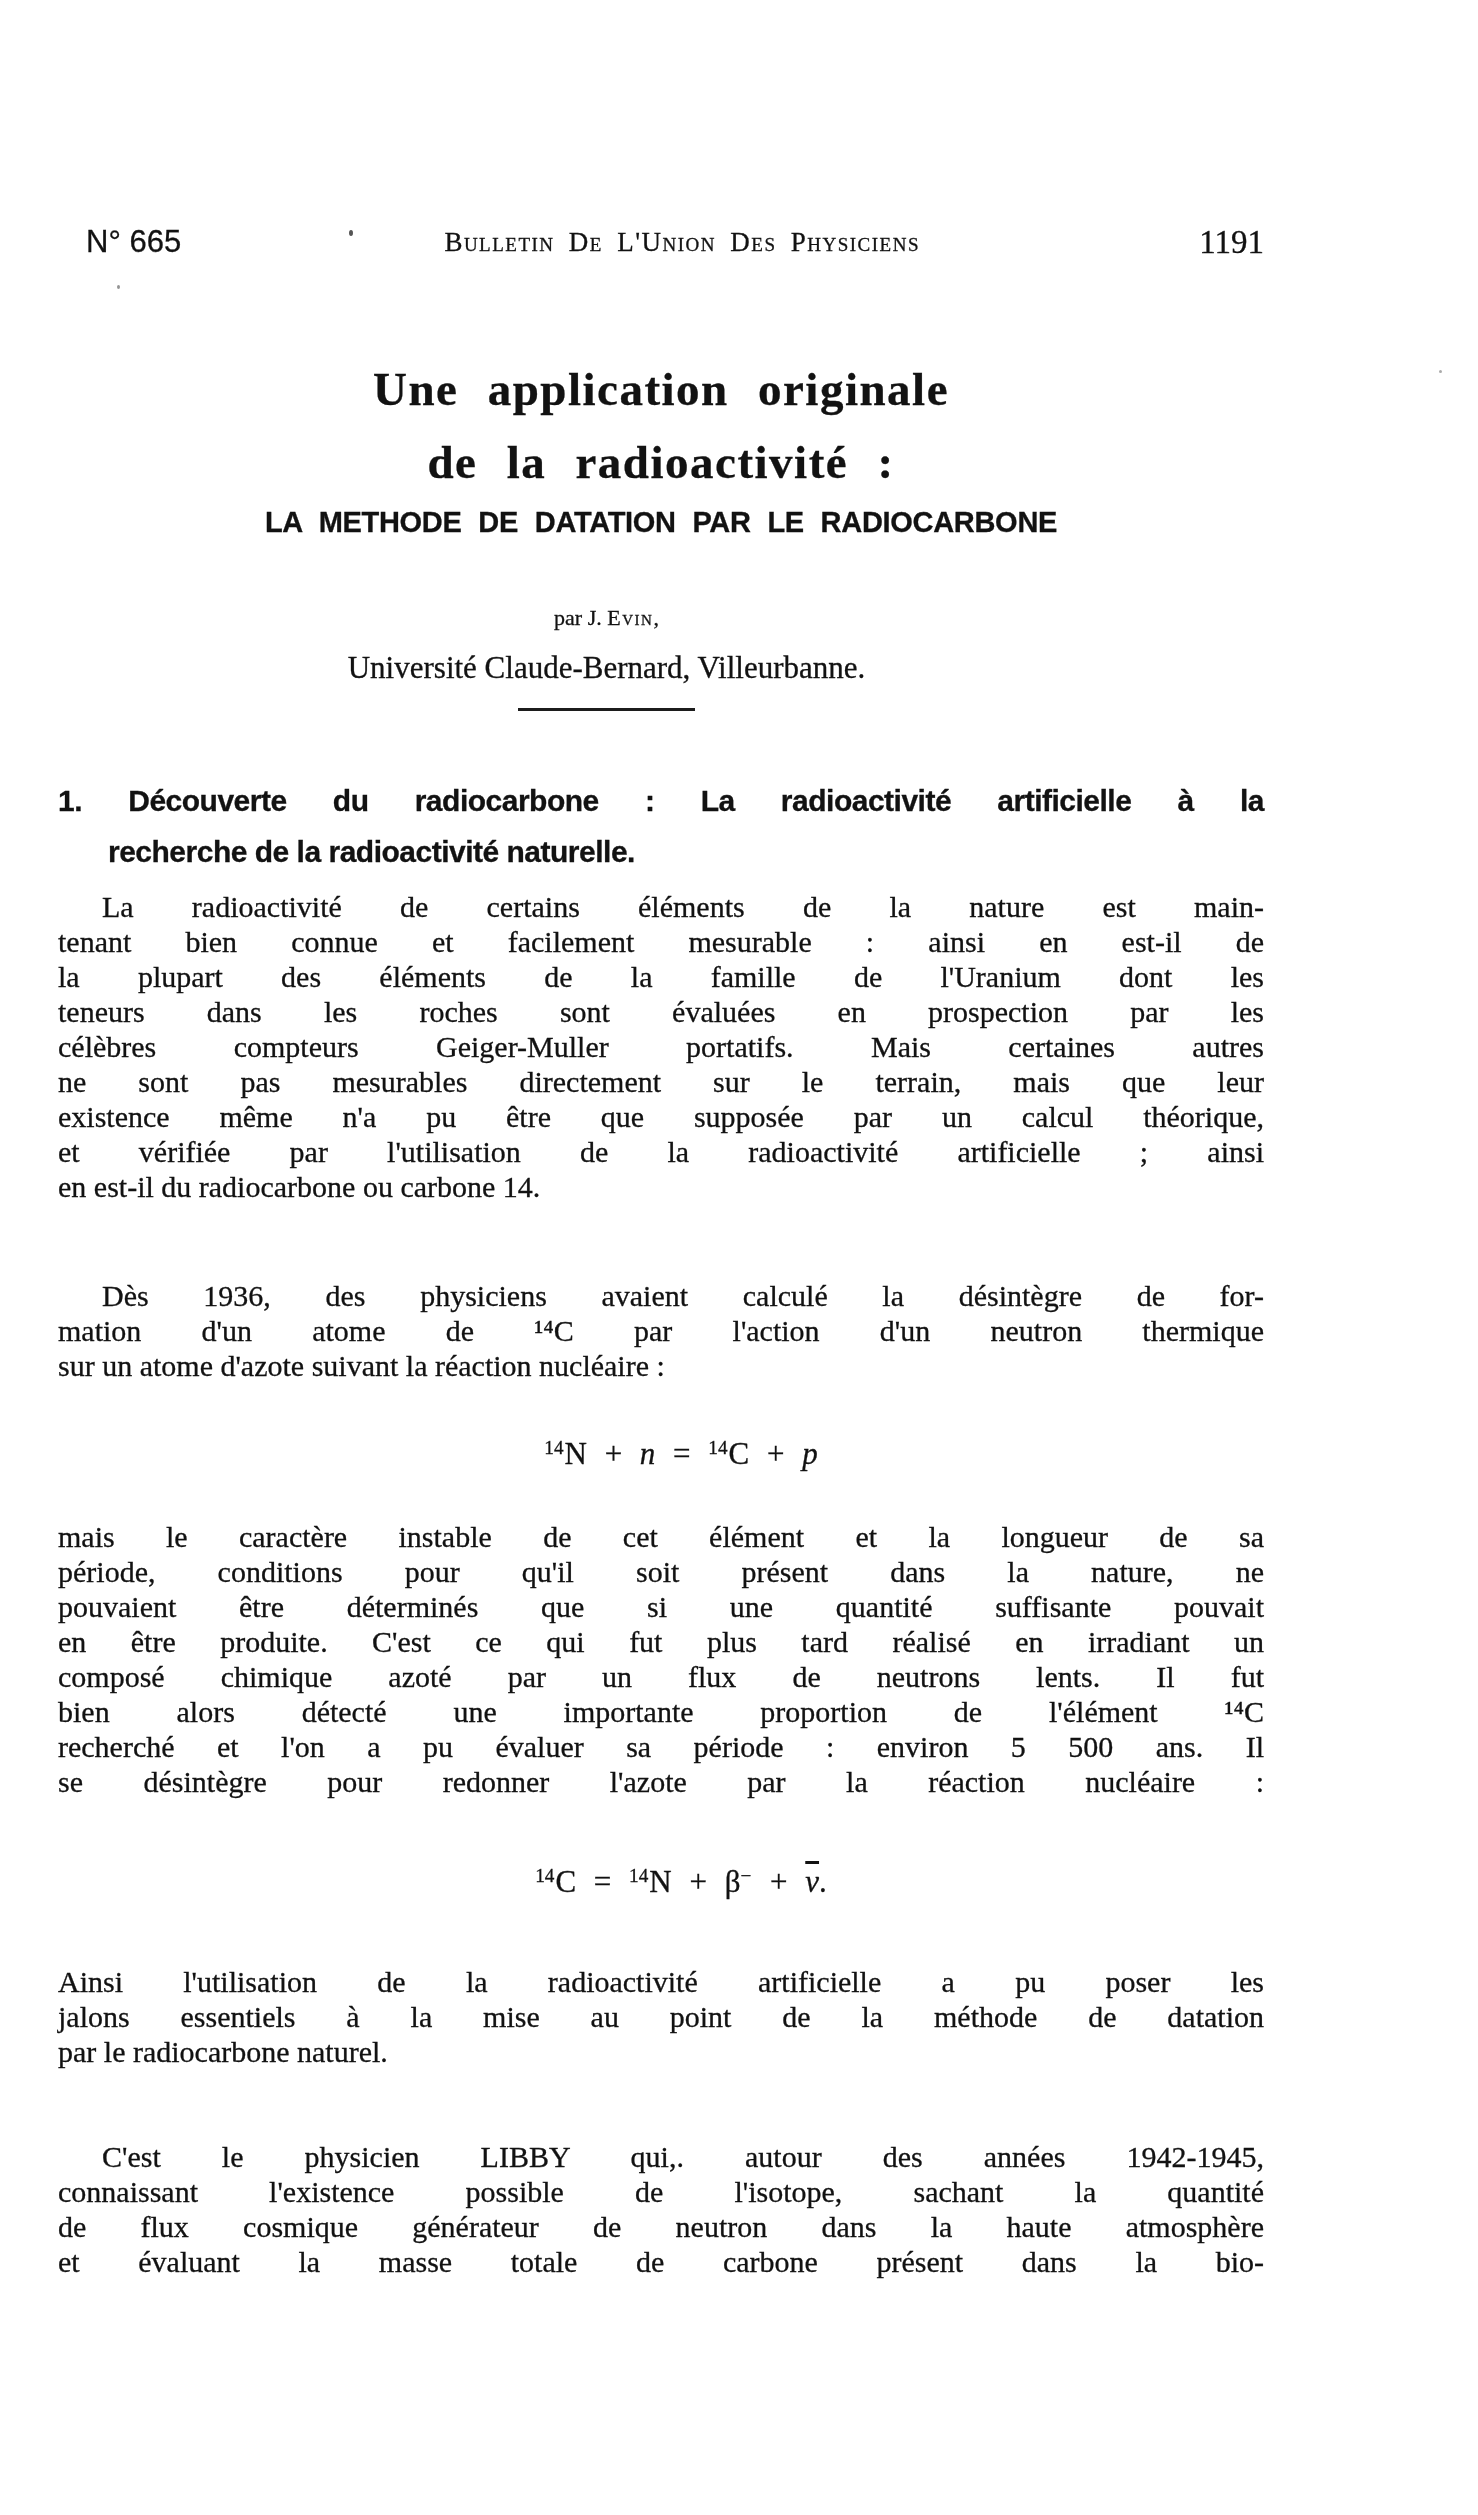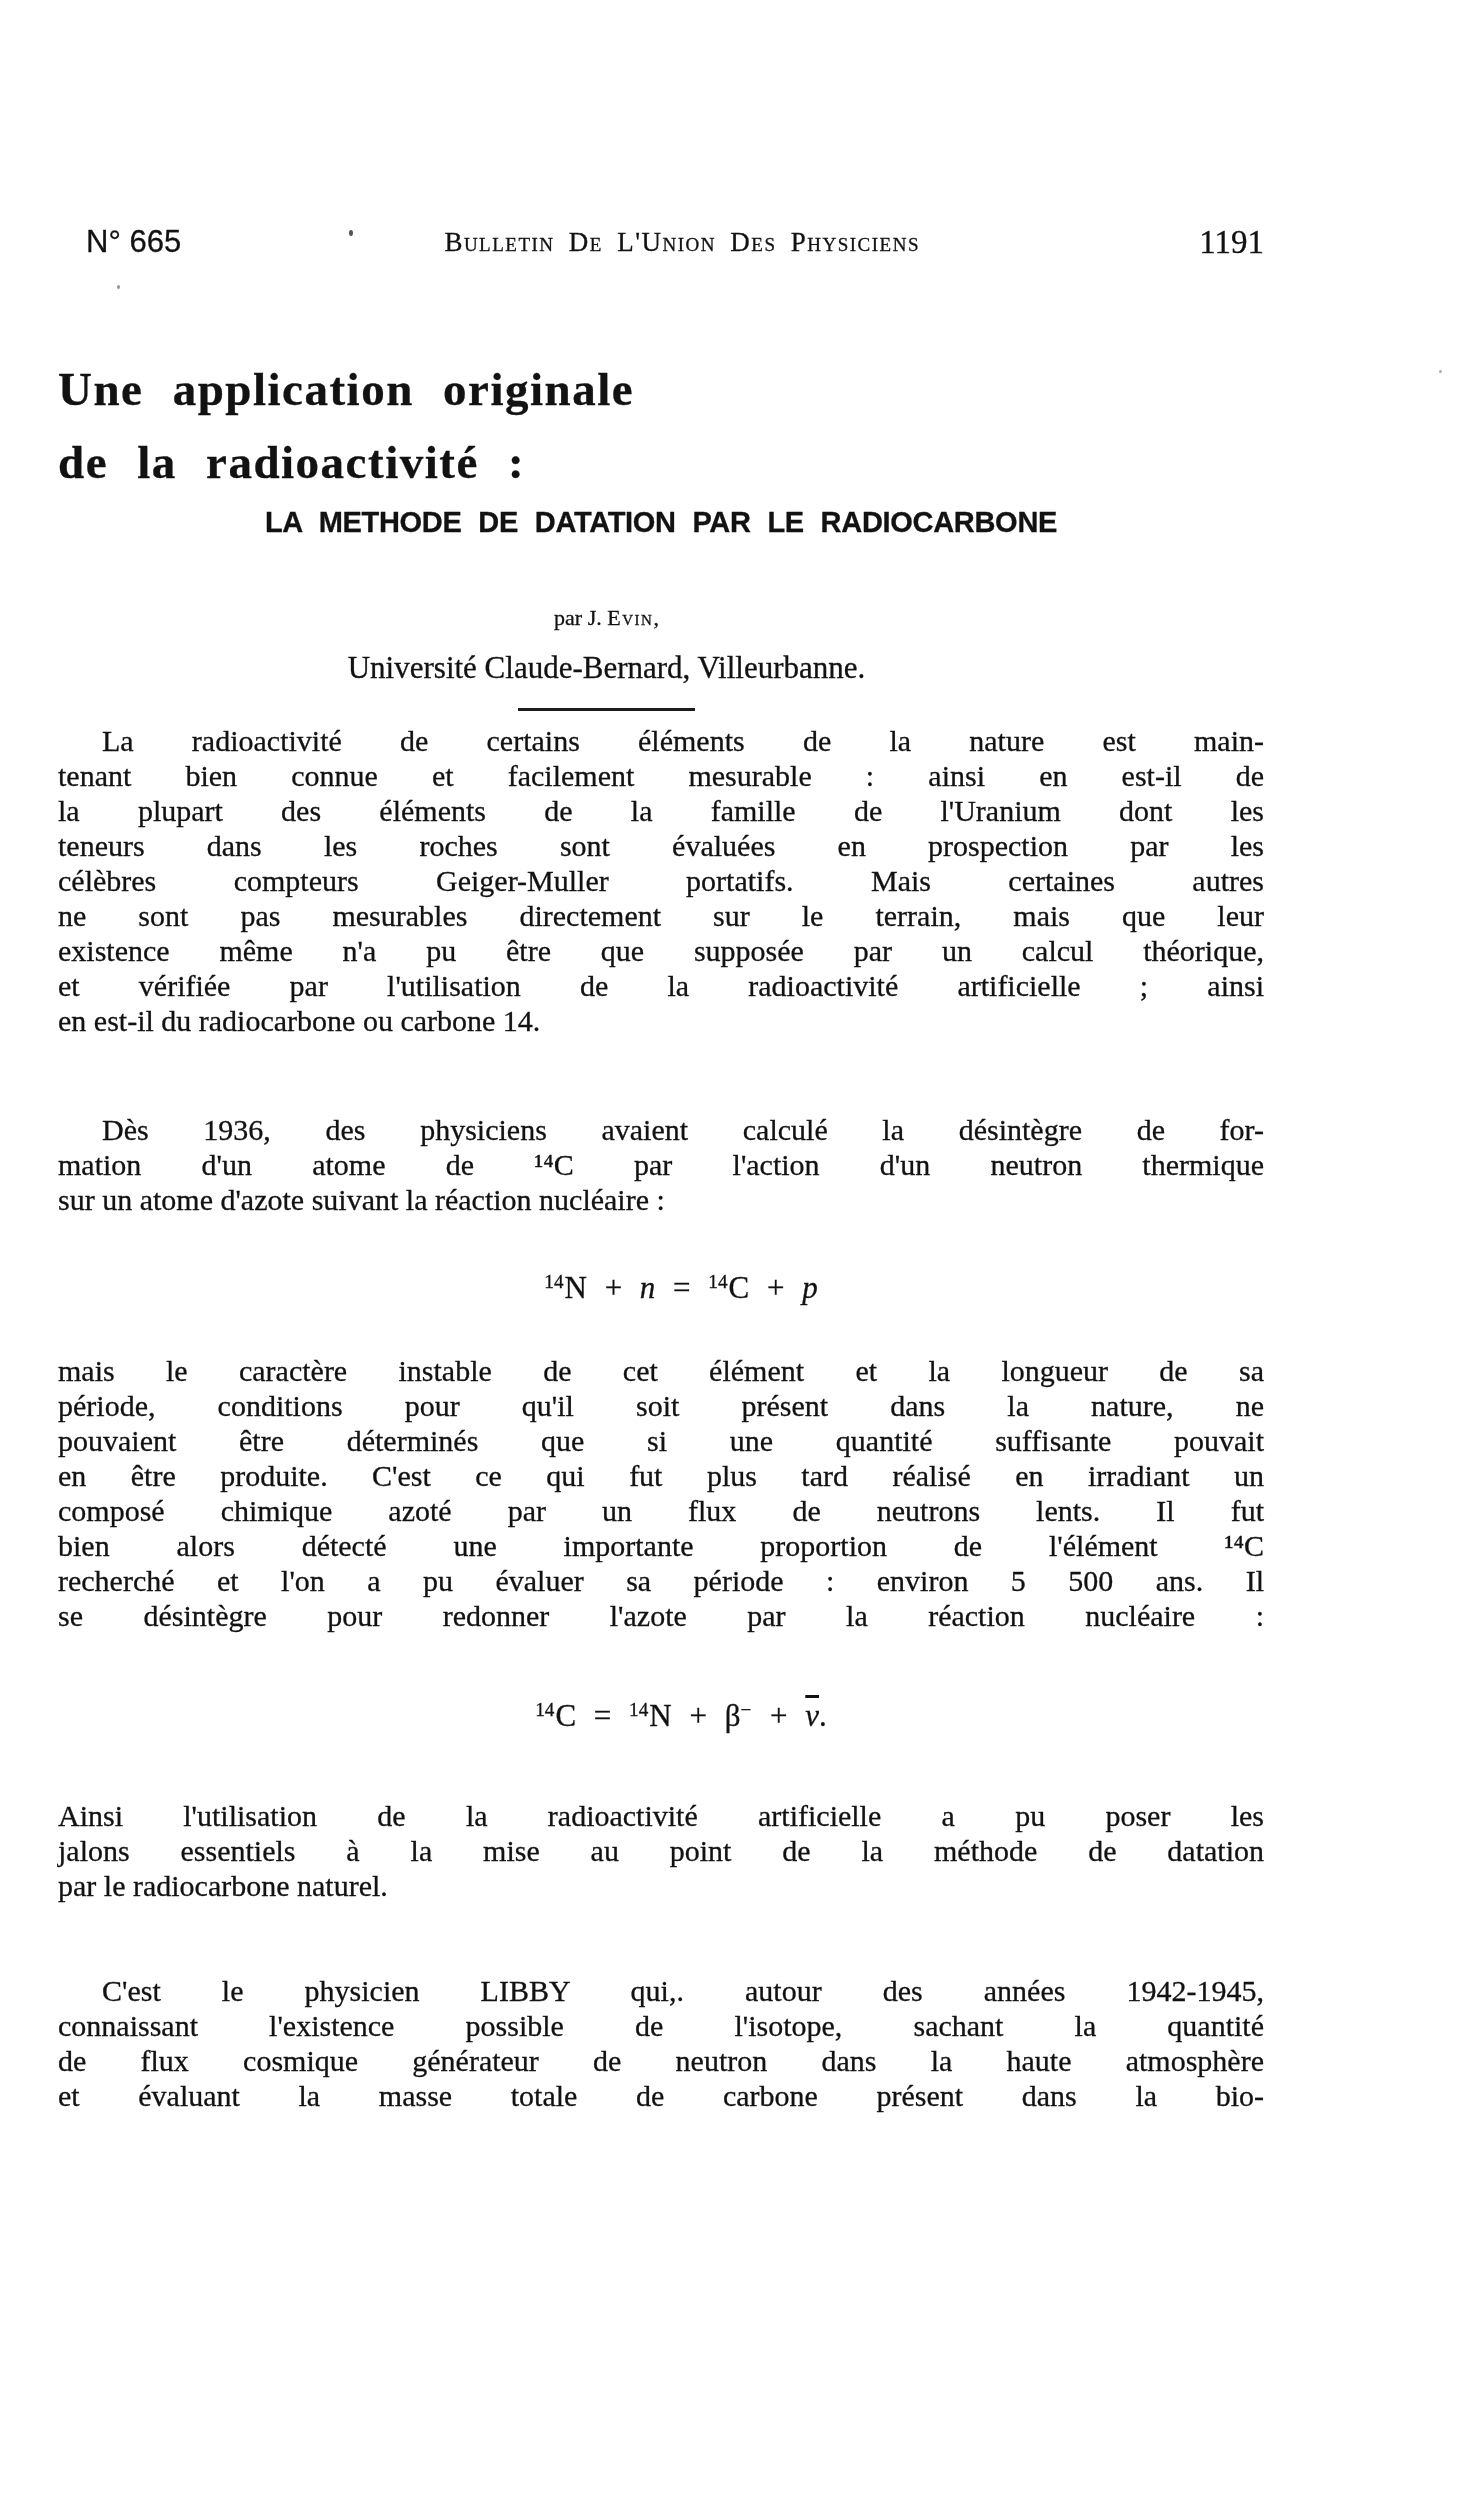--- a/index.html
+++ b/index.html
@@ -43,21 +43,21 @@
     font-size: 27px; letter-spacing: 1.5px;
     word-spacing: 6px;
   }
   .folio { font-size: 33px; margin-left: 16px; }
 
   
   .title {
     margin: 92px 0 0 0;
     font-size: 47px; font-weight: 700;
     line-height: 73px;
-    text-align: left;
+    text-align: center;
     letter-spacing: 1.5px; word-spacing: 16px;
   }
   .title .tline { display: block; }
   .subtitle {
     margin: 5px 0 0 0;
     font-family: "Liberation Sans", "DejaVu Sans", sans-serif;
     font-size: 29px; font-weight: 700;
     line-height: 36px;
     text-align: center;
     letter-spacing: -0.3px; word-spacing: 9px;
@@ -144,20 +144,24 @@
   <h2 class="subtitle">LA METHODE DE DATATION PAR LE RADIOCARBONE</h2>
 
   <div class="byline">
     <p class="author-line"><span>par J. </span><span class="sc">Evin</span><span>,</span></p>
     <p class="affiliation">Université Claude-Bernard, Villeurbanne.</p>
     <div class="rule"></div>
   </div>
 
   <section>
 
+    <h3 class="sec-heading">
+      <span class="hline h1st">1. Découverte du radiocarbone : La radioactivité artificielle à la</span>
+      <span class="hline h2nd">recherche de la radioactivité naturelle.</span>
+    </h3>
 
     <div class="para indent p1">
         <div class="line">La radioactivité de certains éléments de la nature est main-</div>
         <div class="line">tenant bien connue et facilement mesurable : ainsi en est-il de</div>
         <div class="line">la plupart des éléments de la famille de l'Uranium dont les</div>
         <div class="line">teneurs dans les roches sont évaluées en prospection par les</div>
         <div class="line">célèbres compteurs Geiger-Muller portatifs. Mais certaines autres</div>
         <div class="line">ne sont pas mesurables directement sur le terrain, mais que leur</div>
         <div class="line">existence même n'a pu être que supposée par un calcul théorique,</div>
         <div class="line">et vérifiée par l'utilisation de la radioactivité artificielle ; ainsi</div>

